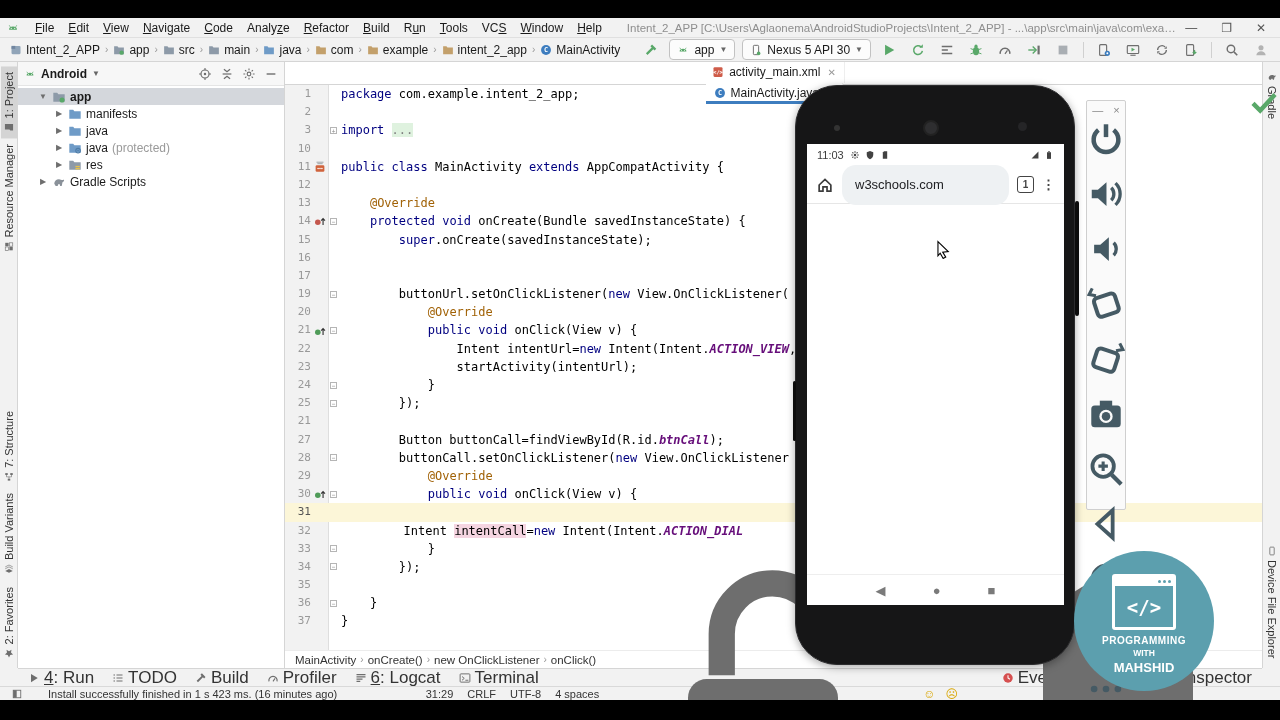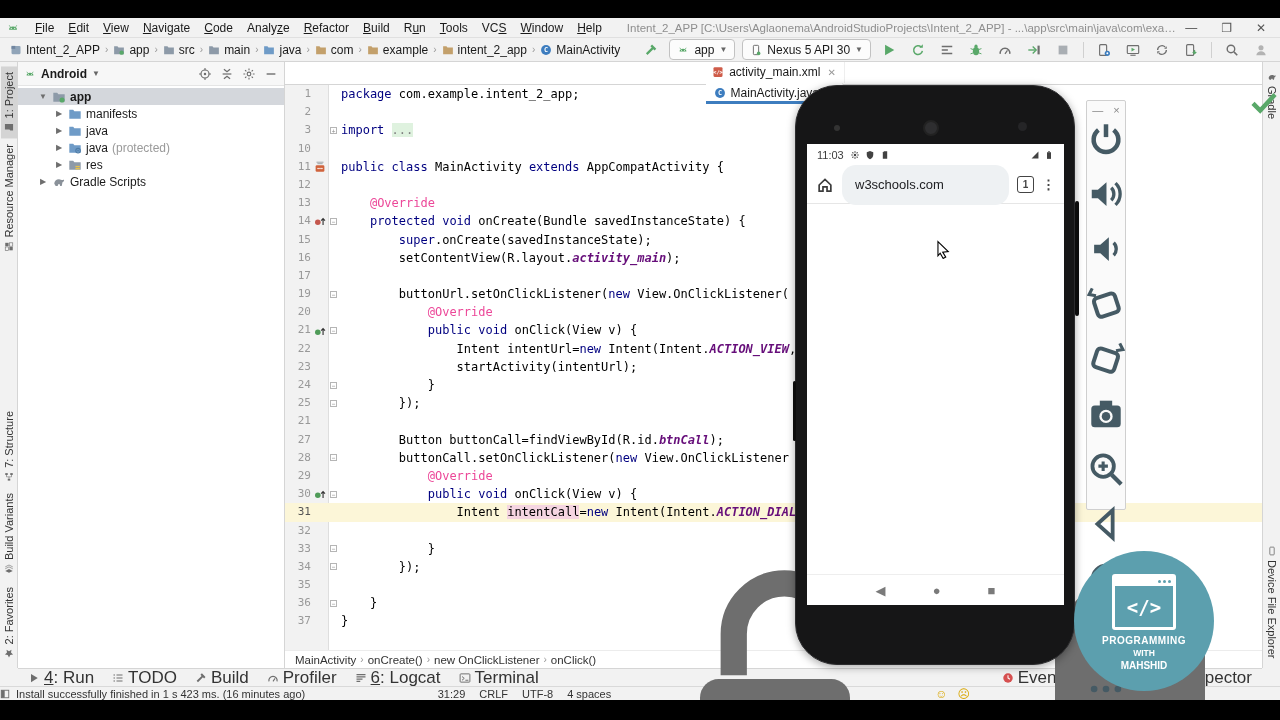--- a/index.html
+++ b/index.html
@@ -67,49 +67,49 @@
   
   #editor { left:285px; top:62px; width:977px; height:606px; background:#fff; overflow:hidden; }
   #tabbar { height:23px; display:flex; align-items:center; background:#fff; border-bottom:1px solid #d5d5d5; padding-left:2px;flex-direction:column; }
   .tab { display:flex; align-items:center; gap:5px; padding:3px 8px 4px 8px; font-size:12px; color:#1a1a1a;
          border-right:1px solid #eee; position:relative; height:22px; }
   .tab.active { background:#fff; }
   .tab.active::after { content:""; position:absolute; left:0; right:0; bottom:0; height:3px; background:#3d7dbf; }
   .tab .close { color:#999; font-size:10px; margin-left:2px; }
   #code { position:relative; height:566px; font-family:"DejaVu Sans Mono", monospace; font-size:12px; }
   .crow { display:flex; height:18.2px; line-height:18.2px; }
-  .crow.caret-line { background:#fcf6d8; }
+  .crow.caret-line { background:#fcf6d8;flex-direction:column; }
   .gut-num { width:26px; text-align:right; color:#999; font-size:11px; flex:0 0 auto; }
   .gut-ico { width:18px; display:flex; align-items:center; justify-content:center; flex:0 0 auto; }
   .gut-fold { width:9px; display:flex; align-items:center; justify-content:center; flex:0 0 auto; }
   .gutter-bg { position:absolute; left:0; top:0; width:44px; height:566px; background:#f2f2f2; border-right:1px solid #dedede; }
   .lcode { white-space:pre; padding-left:3px; color:#000; }
   .seg-kw { color:#000080; font-weight:normal; }
-  .seg-an { color:#ec4899; }
+  .seg-an { color:#a16207; }
   .seg-bi { color:#660e7a; font-weight:bold; font-style:italic; }
   .seg-fold { background:#dff2df; color:#808080; }
   .seg-w { background:#f5d5e1; }
   .seg-r { background:#d5d8f5; }
   .fold-box { width:7px; height:7px; border:1px solid #b5b5b5; background:#fff; font-size:6px; line-height:5px;
               color:#888; text-align:center; }
   #editor-check { left:1248px; top:86px; z-index:2; }
   #editor-crumbs { position:absolute; left:285px; top:650px; width:977px; height:18px; background:#fff;
                    display:flex; align-items:center; gap:4px; padding-left:10px; font-size:11.5px; color:#333;
                    border-top:1px solid #ececec; z-index:1; }
   #editor-crumbs .sep { color:#9a9a9a; font-size:10px; }
 
   
   #toolbar-bottom { left:18px; top:668px; width:1244px; height:18px; background:#f2f2f2;
                     border-top:1px solid #d5d5d5; display:flex; align-items:center; padding:0 10px; gap:18px;
                     font-size:17px; color:#333; z-index:2; }
   .twin { display:flex; align-items:center; gap:4px; }
   .twin u { text-decoration:underline; }
   #toolbar-bottom .right { margin-left:auto; display:flex; gap:16px; }
   #statusbar { left:0; top:686px; width:1280px; height:14px; background:#f2f2f2; border-top:1px solid #d9d9d9;
-               display:flex; align-items:center; padding:0 0; gap:6px; font-size:11px; color:#333; z-index:2; }
+               display:flex; align-items:center; padding:0 12px; gap:26px; font-size:11px; color:#333; z-index:2; }
   #statusbar .right { margin-left:auto; display:flex; gap:14px; align-items:center; }
   .smiley { font-size:12px; color:#d9a600; }
 
   
   #phone { left:795px; top:85px; width:280px; height:580px; background:#161617; border-radius:42px;
            z-index:5; box-shadow:0 2px 8px rgba(0,0,0,.35); border:1px solid #2c2c2e; }
   #phone-screen { position:absolute; left:11px; top:58px; width:257px; height:461px; background:#fff; }
   #p-status { position:absolute; left:0; top:0; width:100%; height:22px; display:flex; align-items:center;
               padding:0 10px; gap:6px; color:#3c3c3c; font-size:11px; }
   #p-status .right { margin-left:auto; display:flex; gap:4px; align-items:center; }
@@ -140,21 +140,21 @@
   
   #logo { left:1074px; top:551px; width:140px; height:140px; border-radius:50%; background:#5c9fae;
           z-index:8; display:flex; flex-direction:column; align-items:center; color:#fff; }
   #logo .win { margin-top:23px; width:64px; height:56px; background:#fff; border-radius:3px; padding:3px; }
   #logo .win .bar { height:9px; display:flex; justify-content:flex-end; align-items:center; gap:2px; padding-right:2px; }
   #logo .win .bar i { width:3px; height:3px; border-radius:50%; background:#5c9fae; }
   #logo .win .body { height:41px; background:#5c9fae; display:flex; align-items:center; justify-content:center;
                      color:#fff; font-weight:bold; font-size:19px; font-family:"DejaVu Sans Mono", monospace; }
   #logo .l1 { margin-top:5px; font-size:10px; font-weight:bold; letter-spacing:.5px; }
   #logo .l2 { font-size:8.5px; font-weight:bold; margin-top:2px; }
-  #logo .l3 { font-size:10px; font-weight:bold; margin-top:2px; }
+  #logo .l3 { font-size:13px; font-weight:bold; margin-top:2px; }
 
   #watermark { left:265px; top:655px; font-size:40px; font-weight:bold; color:rgba(255,255,255,.65);
                z-index:9; letter-spacing:2px; font-family:"Liberation Sans", sans-serif; }
 </style>
 </head>
 <body>
 
 <div id="app">
 
   <div class="abs" id="bar-top"></div>
@@ -691,21 +691,20 @@
           <div class="crow">
             <span class="gut-num">15</span>
             <span class="gut-ico"></span>
             <span class="gut-fold"></span>
             <span class="lcode"><span>        </span><span class="seg-kw">super</span><span>.onCreate(savedInstanceState);</span></span>
           </div>
           <div class="crow">
             <span class="gut-num">16</span>
             <span class="gut-ico"></span>
             <span class="gut-fold"></span>
-            <span class="lcode"><span>        setContentView(R.layout.</span><span class="seg-bi">activity_main</span><span>);</span></span>
           </div>
           <div class="crow">
             <span class="gut-num">17</span>
             <span class="gut-ico"></span>
             <span class="gut-fold"></span>
             <span class="lcode"></span>
           </div>
           <div class="crow">
             <span class="gut-num">19</span>
             <span class="gut-ico"></span>

